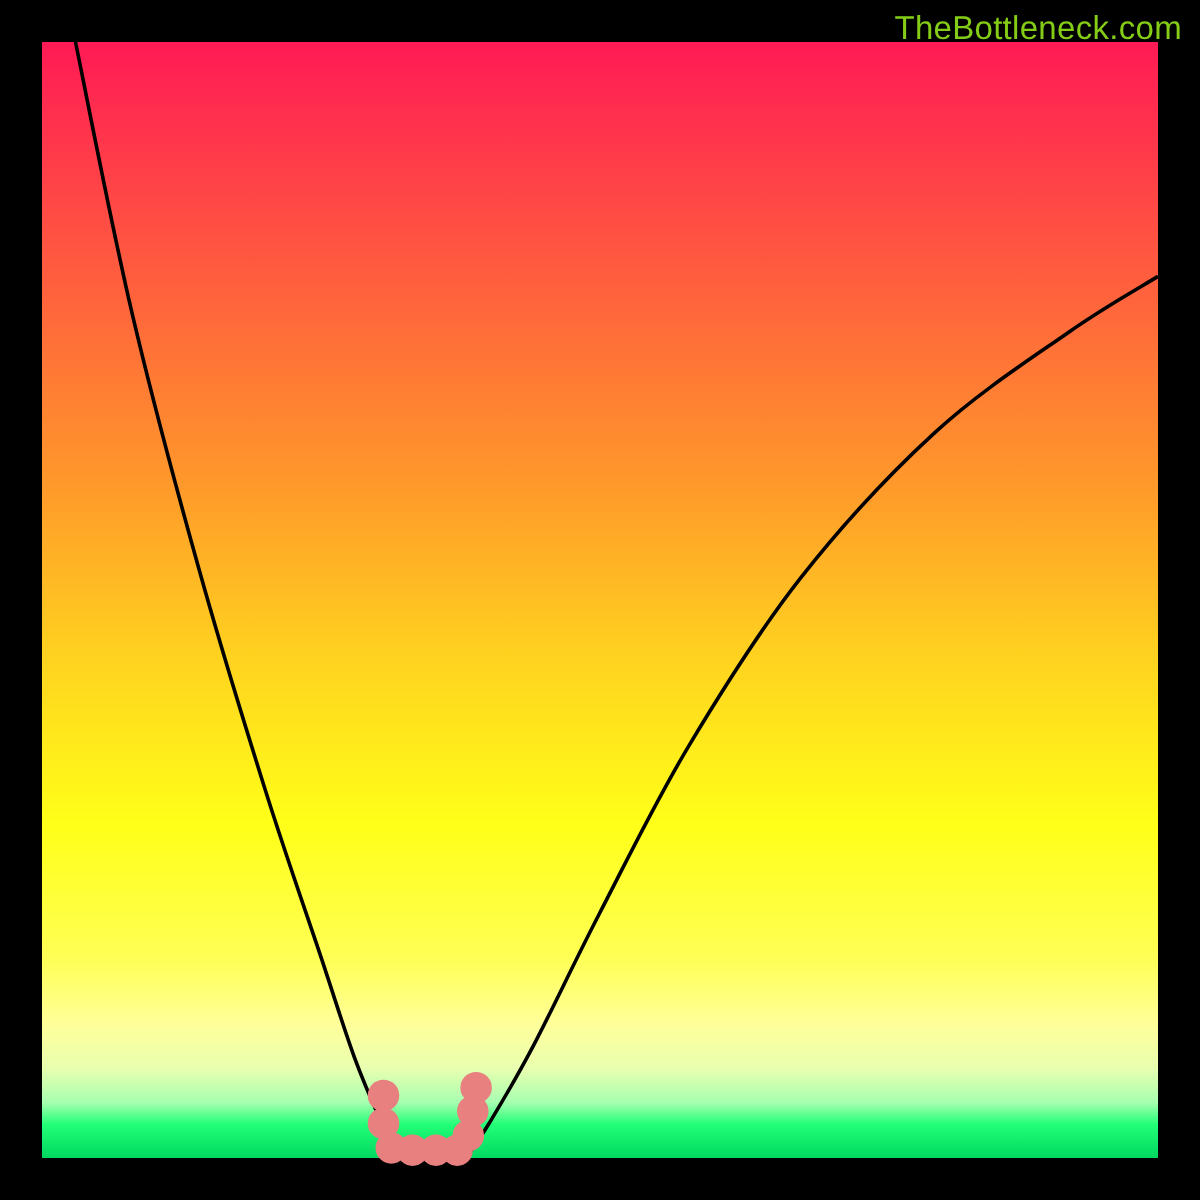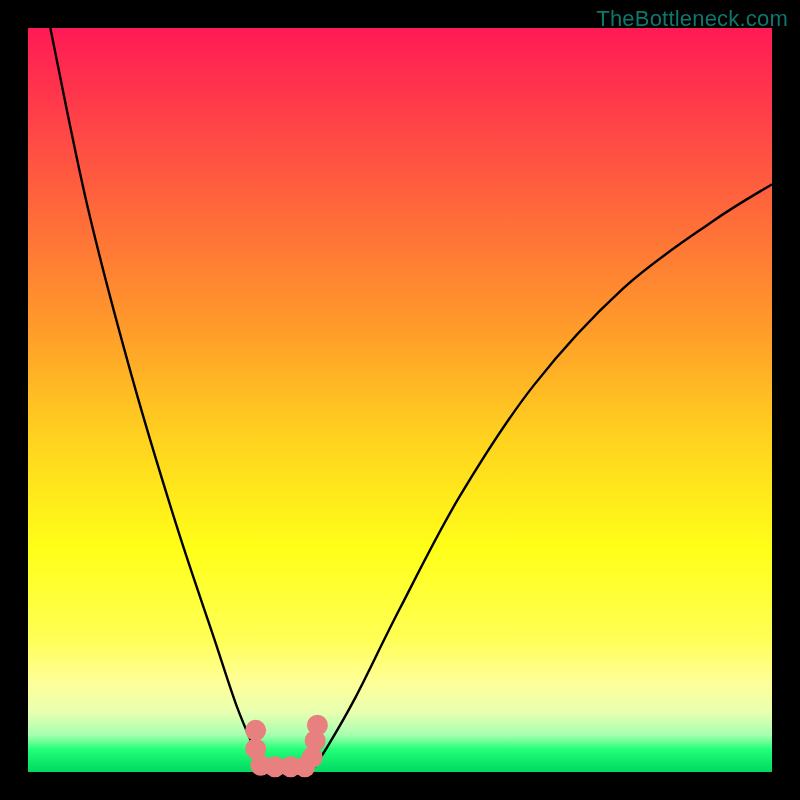--- a/index.html
+++ b/index.html
@@ -39,21 +39,21 @@
       #e8ffb0 92%,
       #a8ffb0 95%,
       #22ff77 97%,
       #00d860 100%
     );
   }
   .watermark {
     position: absolute;
     top: 6px;
     right: 12px;
-    color: #0f766e;
+    color: #84cc16;
     font-size: 22px;
     letter-spacing: 0.2px;
     font-weight: 500;
   }
   svg.curves {
     position: absolute;
     left: 0;
     top: 0;
     width: 744px;
     height: 744px;

